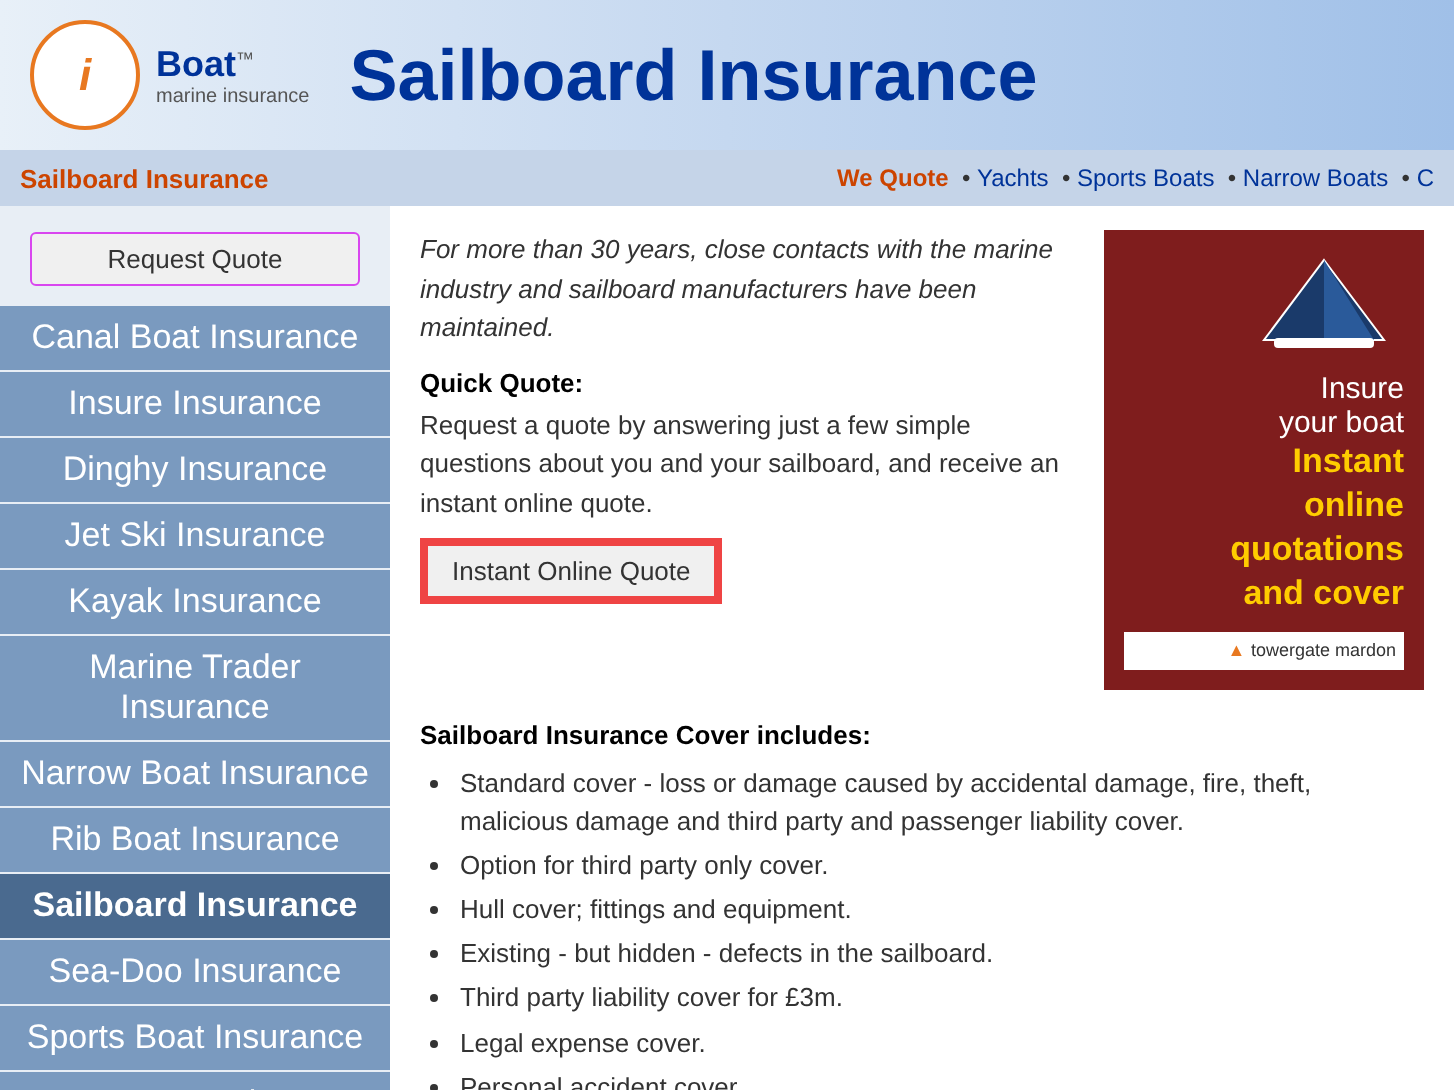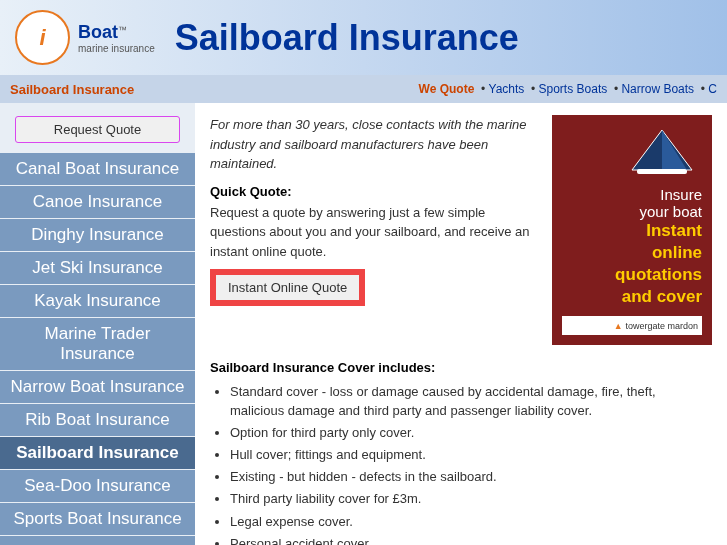--- a/index.html
+++ b/index.html
@@ -135,21 +135,21 @@
       min-width: 160px;
     }
 
     .intro-text { font-size: 13px; color: #333; margin-bottom: 10px; line-height: 1.5; font-style: italic; }
     .quick-quote-label { font-weight: bold; font-size: 13px; margin-bottom: 4px; }
     .quick-quote-desc { font-size: 13px; color: #333; margin-bottom: 8px; line-height: 1.5; }
 
     #instant-quote-btn {
       padding: 5px 12px;
       background: #f0f0f0;
-      border: 6px solid #ef4444;
+      border: 4px solid #ef4444;
       font-size: 13px;
       cursor: pointer;
       color: #333;
     }
 
     
     #ad-box {
       background: #7f1d1d;
       color: #fff;
       padding: 10px;
@@ -205,21 +205,21 @@
     &nbsp;•&nbsp;<a>C</a>
   </div>
 </div>
 
 <div id="main">
 
   <div id="sidebar">
     <button id="request-quote-btn">Request Quote</button>
 
     <a class="sidebar-item">Canal Boat Insurance</a>
-    <a class="sidebar-item">Canoe Insurance</a>
+    <a class="sidebar-item">Insure Insurance</a>
     <a class="sidebar-item">Dinghy Insurance</a>
     <a class="sidebar-item">Jet Ski Insurance</a>
     <a class="sidebar-item">Kayak Insurance</a>
     <a class="sidebar-item">Marine Trader Insurance</a>
     <a class="sidebar-item">Narrow Boat Insurance</a>
     <a class="sidebar-item">Rib Boat Insurance</a>
     <a class="sidebar-item active">Sailboard Insurance</a>
     <a class="sidebar-item">Sea-Doo Insurance</a>
     <a class="sidebar-item">Sports Boat Insurance</a>
     <a class="sidebar-item">Sports Cruiser Insurance</a>

